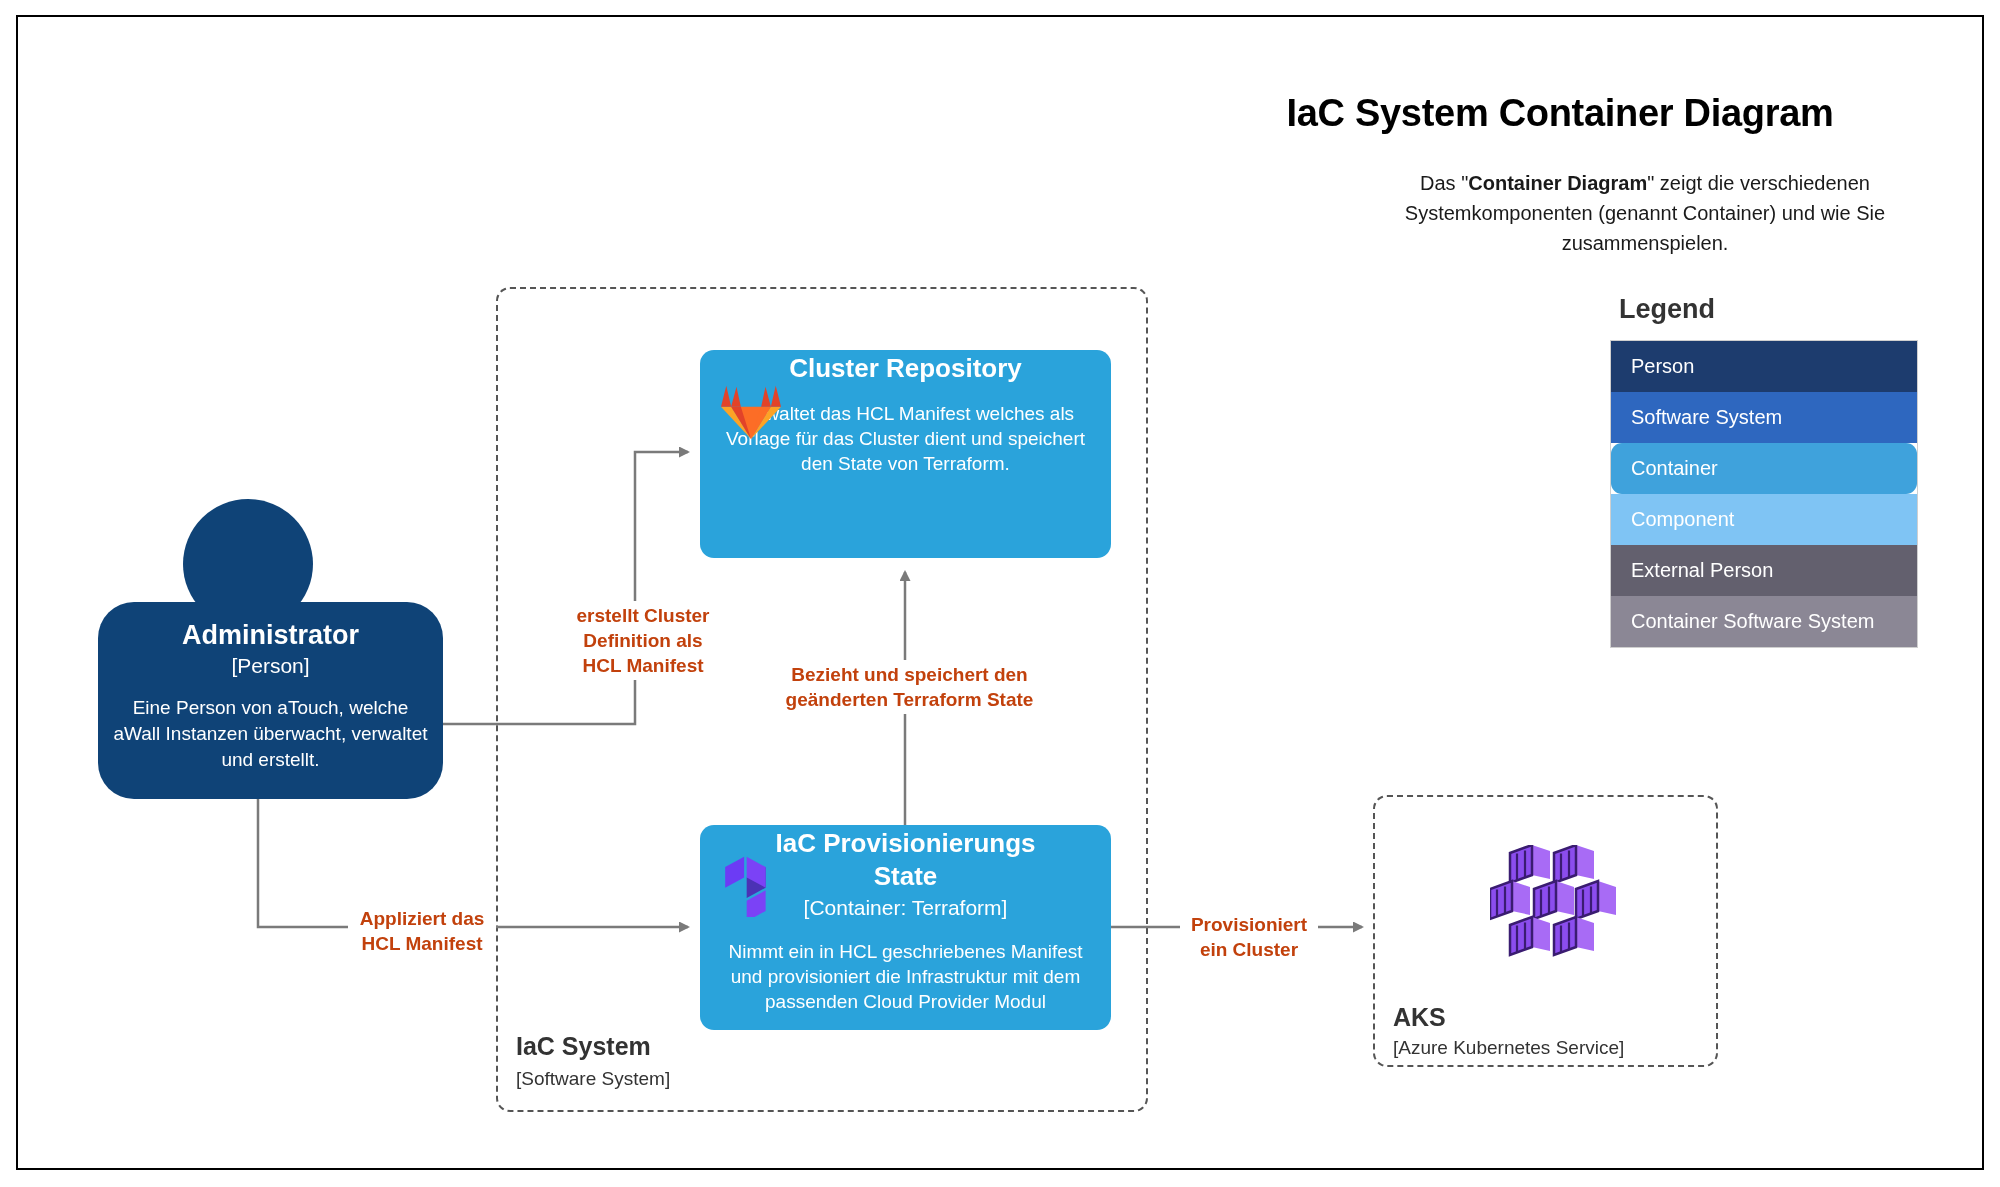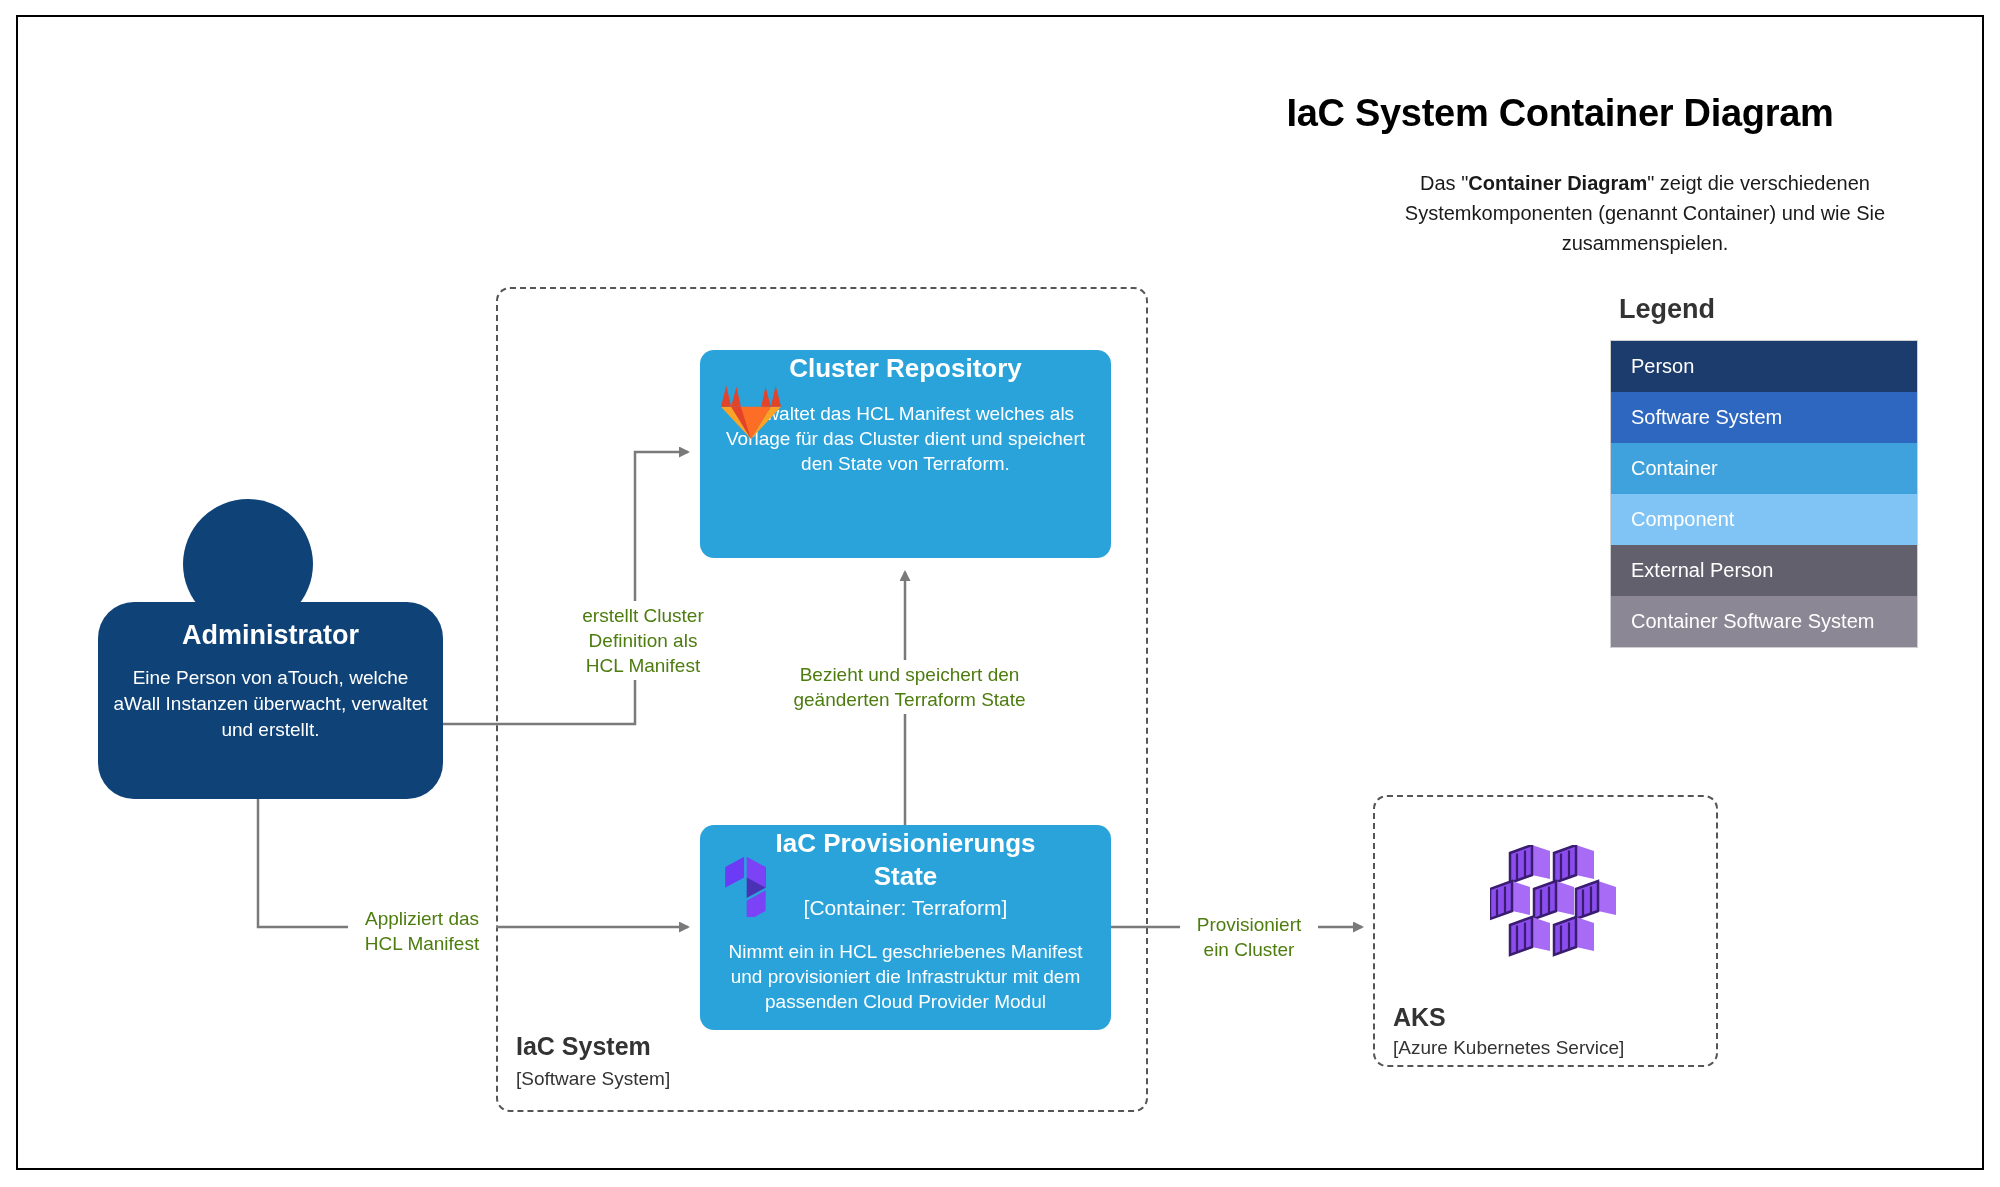--- a/index.html
+++ b/index.html
@@ -202,23 +202,23 @@
     left: 20px;
     top: 30px;
     width: 62px;
     height: 62px;
   }
 
   
   .edge-label {
     position: absolute;
     font-size: 19px;
-    font-weight: normal;
+    font-weight: bold;
     line-height: 25px;
-    color: #4d7c0f;
+    color: #c2410c;
     text-align: center;
     background: #ffffff;
     padding: 2px 4px;
   }
   svg.wires {
     position: absolute;
     left: 0;
     top: 0;
     width: 2000px;
     height: 1187px;
@@ -236,21 +236,21 @@
   <div class="doc-subtitle"><span>Das "</span><b>Container Diagram</b><span>" zeigt die verschiedenen Systemkomponenten (genannt Container) und wie Sie zusammenspielen.</span></div>
 
   <div class="legend-title">Legend</div>
   <div class="legend-box">
     <div class="legend-row" style="background: rgb(29, 60, 110);">
       <span>Person</span>
     </div>
     <div class="legend-row" style="background: rgb(46, 103, 191);">
       <span>Software System</span>
     </div>
-    <div class="legend-row" style="background: rgb(63, 162, 220);">
+    <div class="legend-row" style="background: rgb(63, 162, 220); border-radius: 11px;">
       <span>Container</span>
     </div>
     <div class="legend-row" style="background: rgb(127, 196, 244);">
       <span>Component</span>
     </div>
     <div class="legend-row" style="background: rgb(99, 96, 110);">
       <span>External Person</span>
     </div>
     <div class="legend-row" style="background: rgb(139, 135, 149);">
       <span>Container Software System</span>
@@ -302,20 +302,21 @@
 
   <div class="edge-label" style="left:564px; top:601px; width:150px;">erstellt Cluster Definition als HCL Manifest</div>
   <div class="edge-label" style="left:778px; top:660px; width:255px;">Bezieht und speichert den geänderten Terraform State</div>
   <div class="edge-label" style="left:348px; top:904px; width:140px;">Appliziert das HCL Manifest</div>
   <div class="edge-label" style="left:1180px; top:910px; width:130px;">Provisioniert ein Cluster</div>
 
   <div id="person-administrator">
     <div class="person-head"></div>
     <div class="person-body">
       <div class="person-name">Administrator</div>
+      <div class="person-tech">[Person]</div>
       <div class="person-desc">Eine Person von aTouch, welche aWall Instanzen überwacht, verwaltet und erstellt.</div>
     </div>
   </div>
 
   <div class="container-box" id="container-cluster-repository">
     <svg class="box-logo" viewBox="0 0 64 62">
       <polygon points="32,60 11.5,26.5 52.5,26.5" fill="#FC6D26"></polygon>
       <polygon points="32,60 11.5,26.5 1,26.5" fill="#FCA326"></polygon>
       <polygon points="32,60 52.5,26.5 63,26.5" fill="#FCA326"></polygon>
       <polygon points="1,26.5 11.5,26.5 6.5,5 " fill="#E24329"></polygon>

